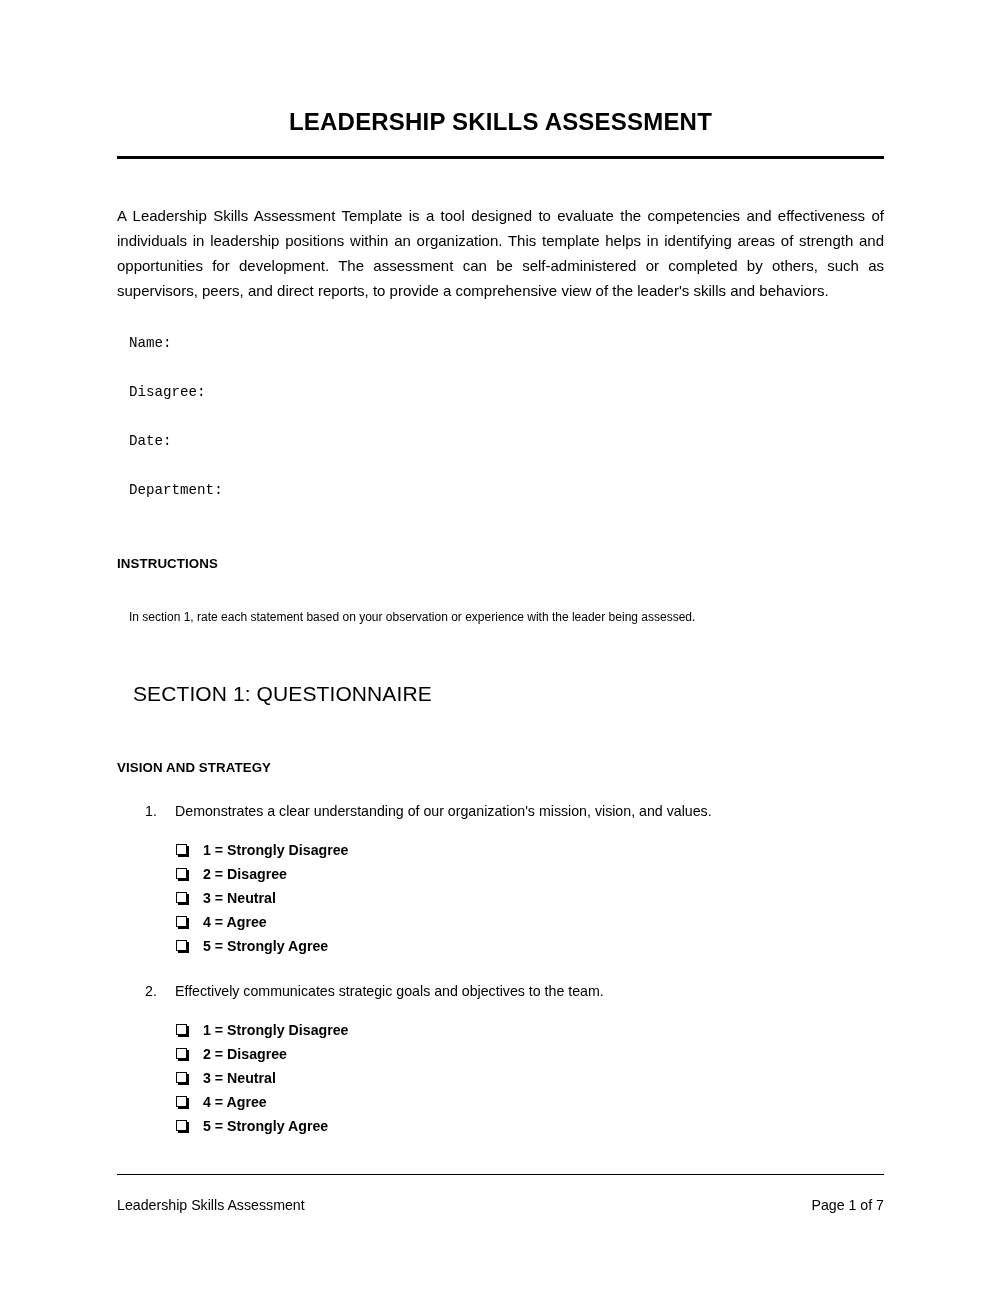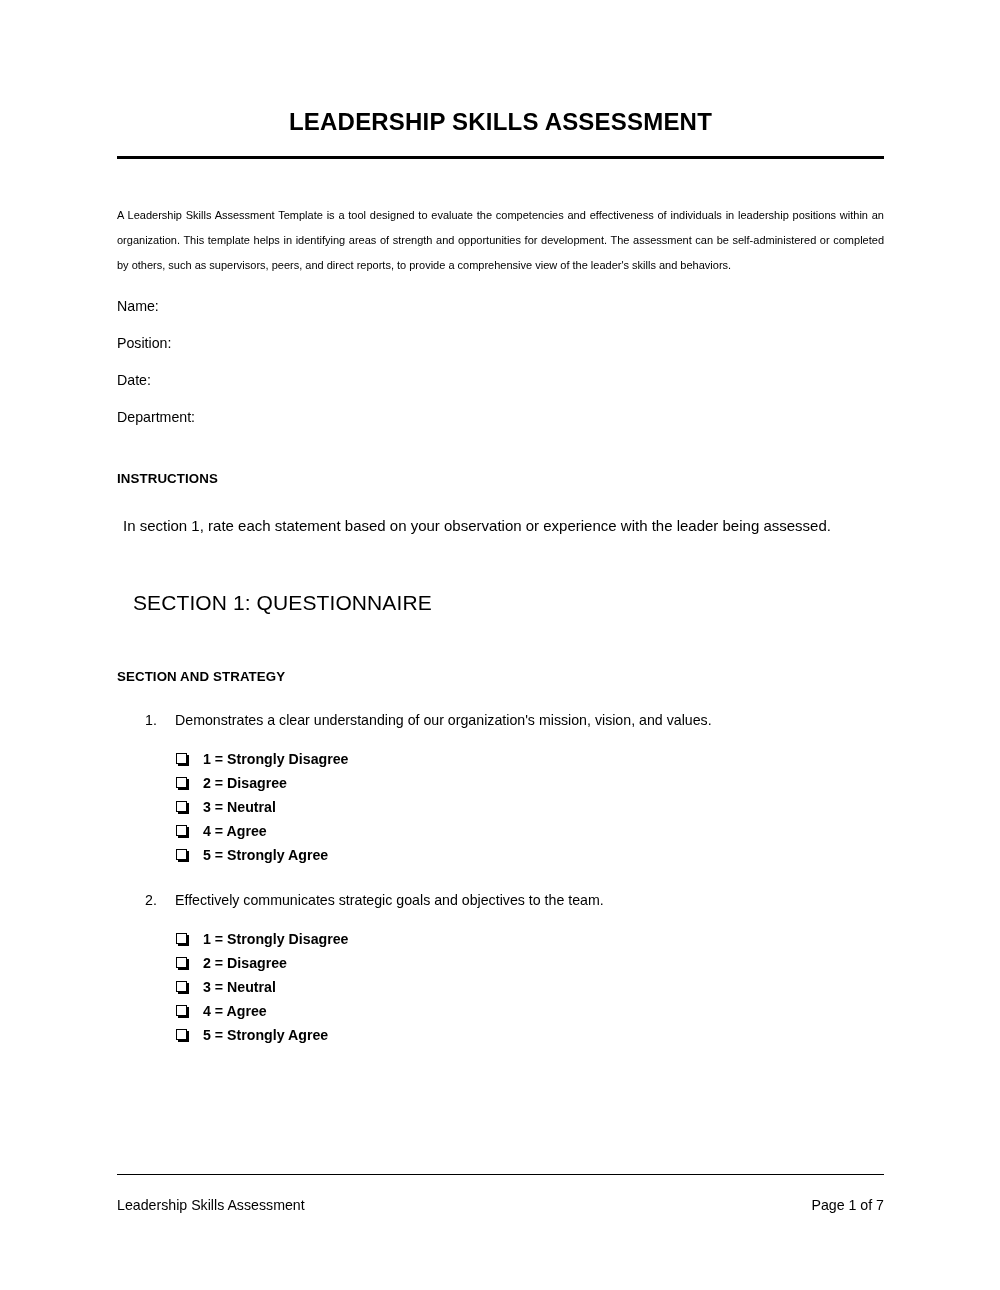--- a/index.html
+++ b/index.html
@@ -43,53 +43,54 @@
     border: 0;
     border-top: 3px solid #000;
     height: 0;
     padding: 0;
   }
 
   
   .intro {
     margin: 0;
     padding-top: 36px;
-    font-size: 11px;
+    font-size: 15px;
     line-height: 25px;
     text-align: justify;
     text-justify: inter-word;
   }
 
   
   .label-heading {
     font-size: 13.3px;
     font-weight: bold;
     margin: 0;
     padding-top: 33px;
     line-height: 20px;
     letter-spacing: 0.1px;
   }
   .field-line {
     font-size: 14.2px;
-    margin: 0;
+    margin: 12px;
     padding-top: 19px;
     line-height: 18px;
+    font-family: Liberation Mono, monospace;
   }
 
   .instructions-heading {
     font-size: 13.3px;
     font-weight: bold;
     margin: 0;
     padding-top: 43px;
     line-height: 20px;
     letter-spacing: 0.1px;
   }
   .instr-para {
-    font-size: 15px;
-    margin: 6px;
+    font-size: 12px;
+    margin: 12px;
     padding-top: 20px;
     line-height: 22px;
     max-width: 720px;
   }
 
   
   .section-heading {
     font-size: 21px;
     font-weight: normal;
     margin: 16px;
@@ -182,29 +183,29 @@
 
   <div class="content">
 
     <h1 class="doc-title">LEADERSHIP SKILLS ASSESSMENT</h1>
     <hr class="title-rule">
 
     <p class="intro">A Leadership Skills Assessment Template is a tool designed to evaluate the competencies and effectiveness of individuals in leadership positions within an organization. This template helps in identifying areas of strength and opportunities for development. The assessment can be self-administered or completed by others, such as supervisors, peers, and direct reports, to provide a comprehensive view of the leader's skills and behaviors.</p>
 
 
     <p class="field-line">Name:</p>
-    <p class="field-line">Position:</p>
+    <p class="field-line">Disagree:</p>
     <p class="field-line">Date:</p>
     <p class="field-line">Department:</p>
 
     <h2 class="instructions-heading">INSTRUCTIONS</h2>
     <p class="instr-para">In section 1, rate each statement based on your observation or experience with the leader being assessed.</p>
 
     <h2 class="section-heading">SECTION 1: QUESTIONNAIRE</h2>
-    <h3 class="group-heading">SECTION AND STRATEGY</h3>
+    <h3 class="group-heading">VISION AND STRATEGY</h3>
 
     <div class="question-block">
       <div class="question-row">
         <span class="question-num">1.</span>
         <span>Demonstrates a clear understanding of our organization's mission, vision, and values.</span>
       </div>
       <ul class="scale-list">
         <li class="scale-item">
           <span class="checkbox"></span>
           <span class="scale-value">1</span>

